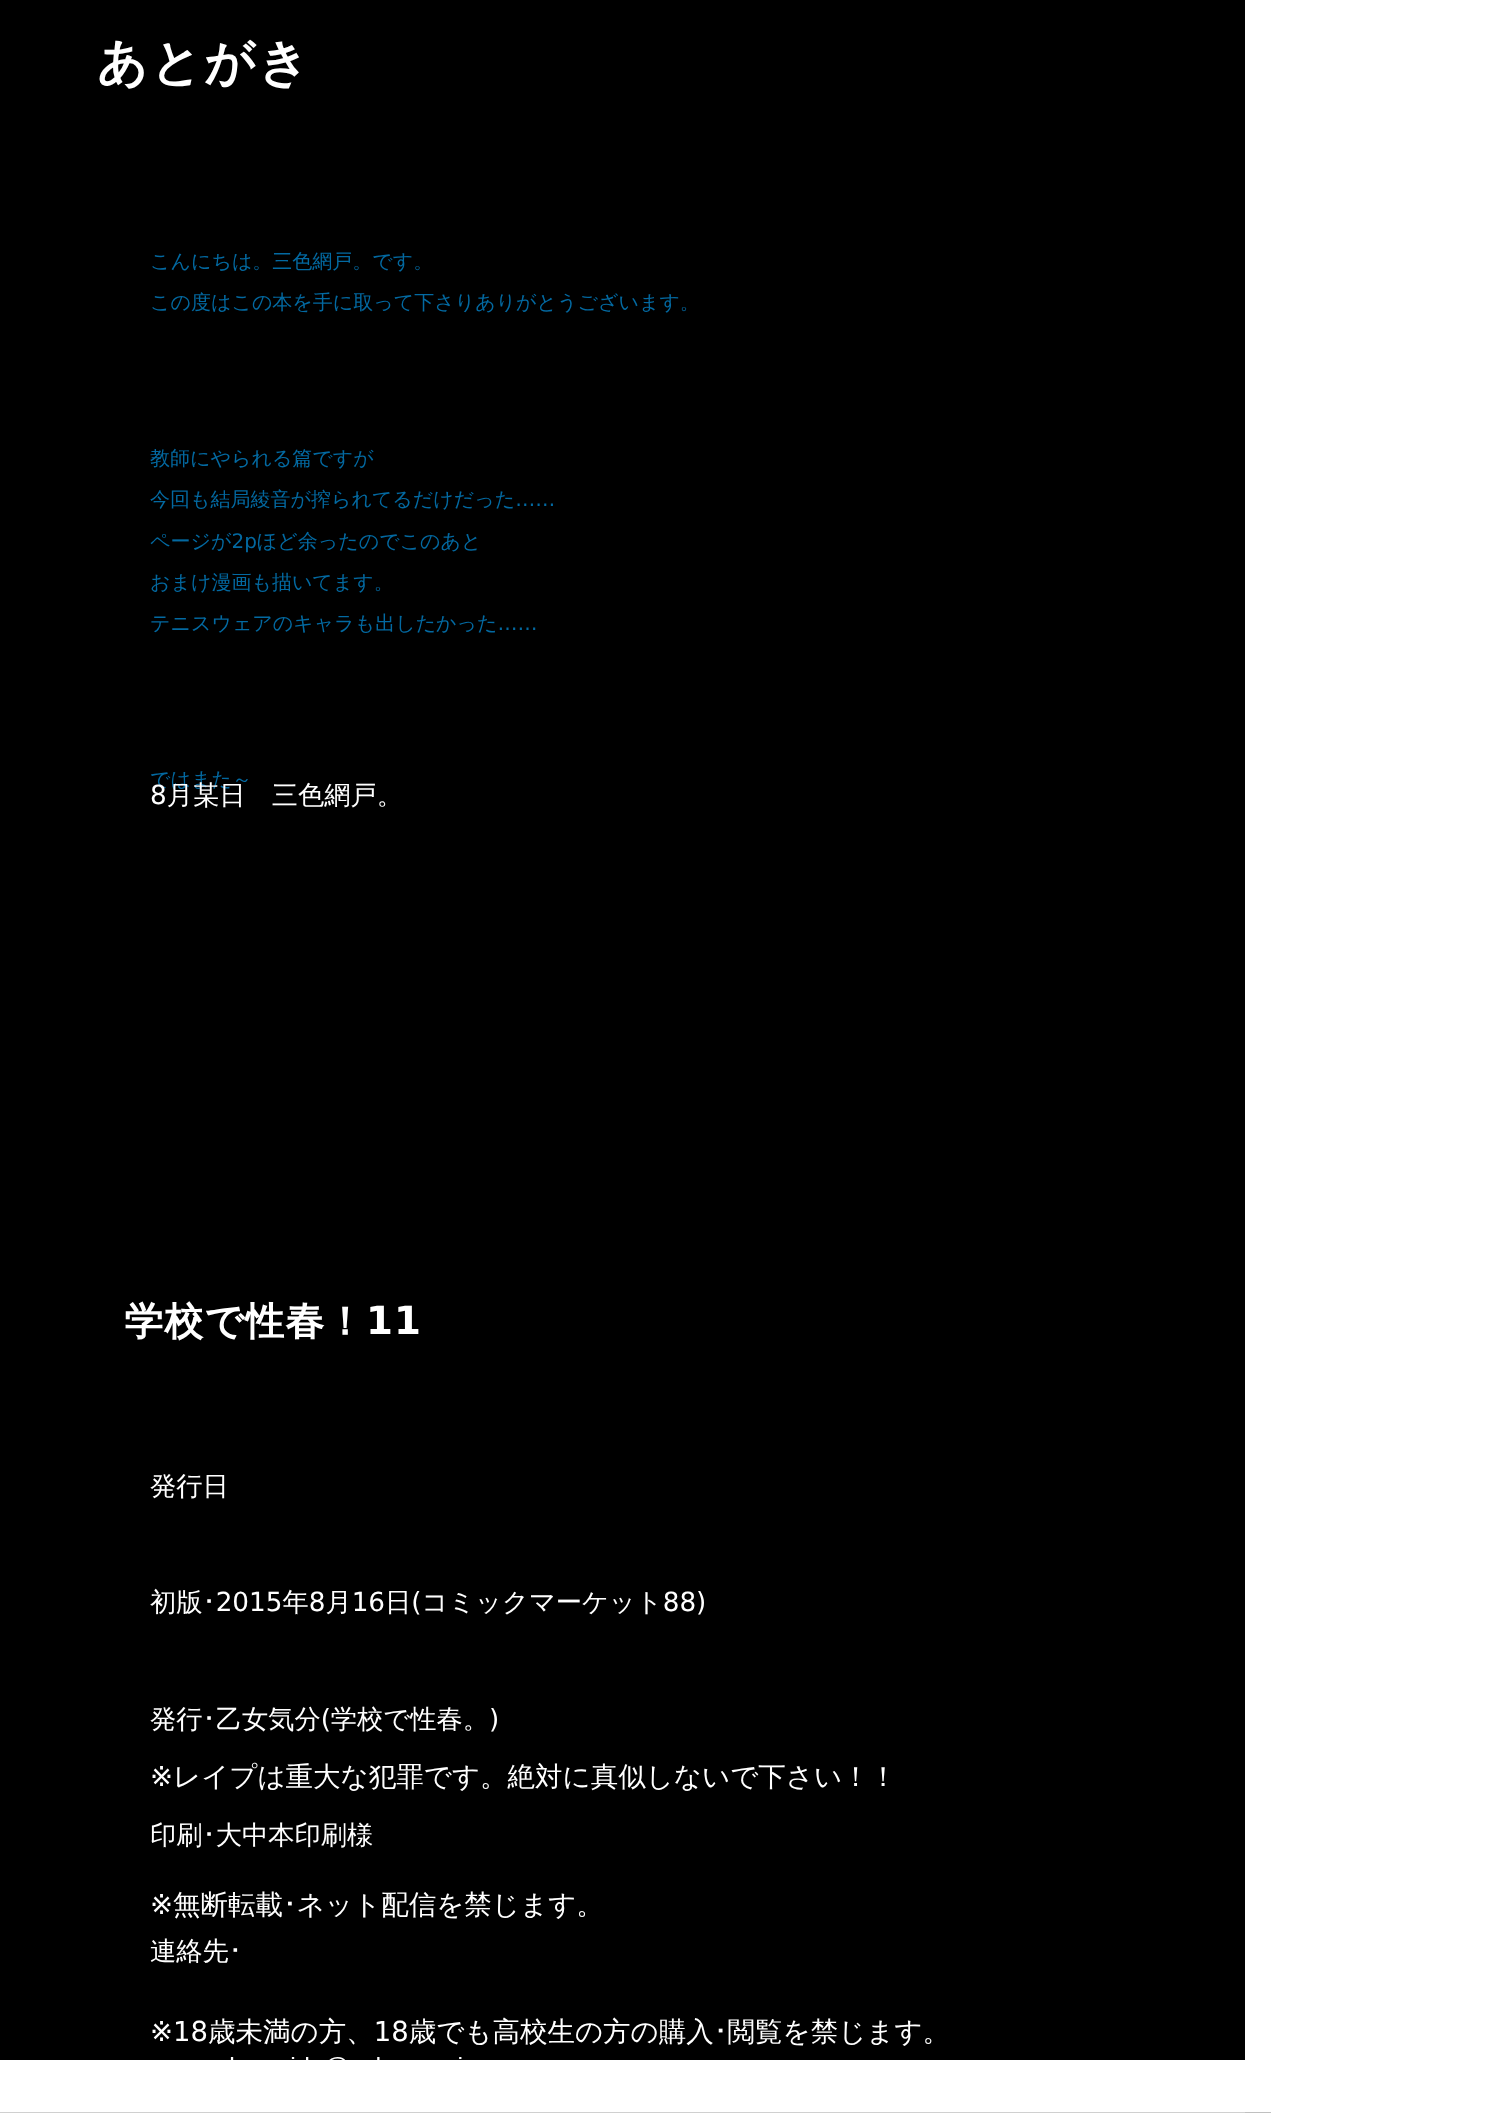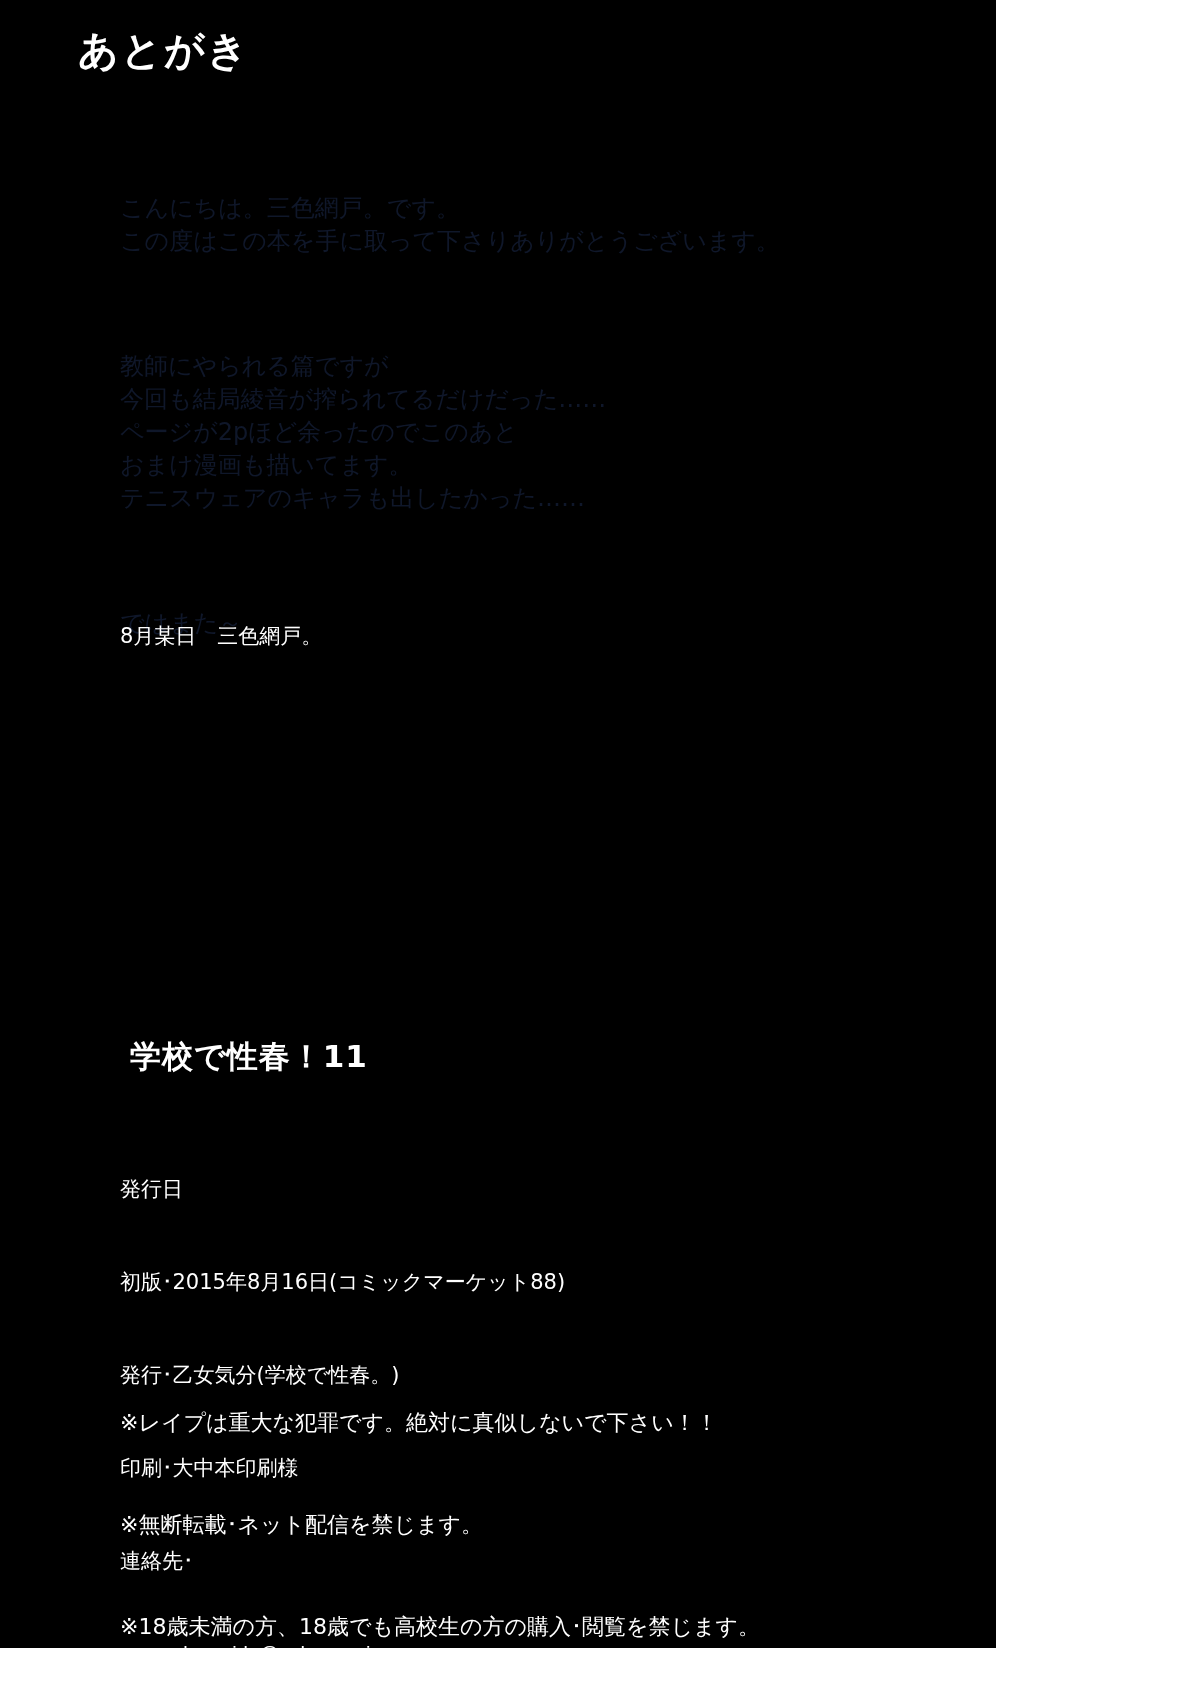--- a/index.html
+++ b/index.html
@@ -32,41 +32,41 @@
     font-weight: bold;
     letter-spacing: 2px;
     line-height: 1.2;
     white-space: pre;
   }
   .afterword-body {
     position: absolute;
     left: 120px;
     top: 126px;
     width: 900px;
-    color: #0f172a;
-    font-size: 24px;
+    color: #0369a1;
+    font-size: 16px;
     line-height: 33px;
     white-space: pre-wrap;
   }
   .afterword-body .para {
     margin: 0 0 26px 0;
     white-space: pre-wrap;
   }
   .afterword-sig {
     position: absolute;
     left: 120px;
     top: 620px;
     color: #ffffff;
     font-size: 21px;
     line-height: 33px;
     white-space: pre;
   }
   .colophon-title {
     position: absolute;
-    left: 130px;
+    left: 100px;
     top: 1036px;
     color: #ffffff;
     font-size: 31px;
     font-weight: bold;
     letter-spacing: 1px;
     white-space: pre;
   }
   .colophon-block {
     position: absolute;
     left: 120px;

